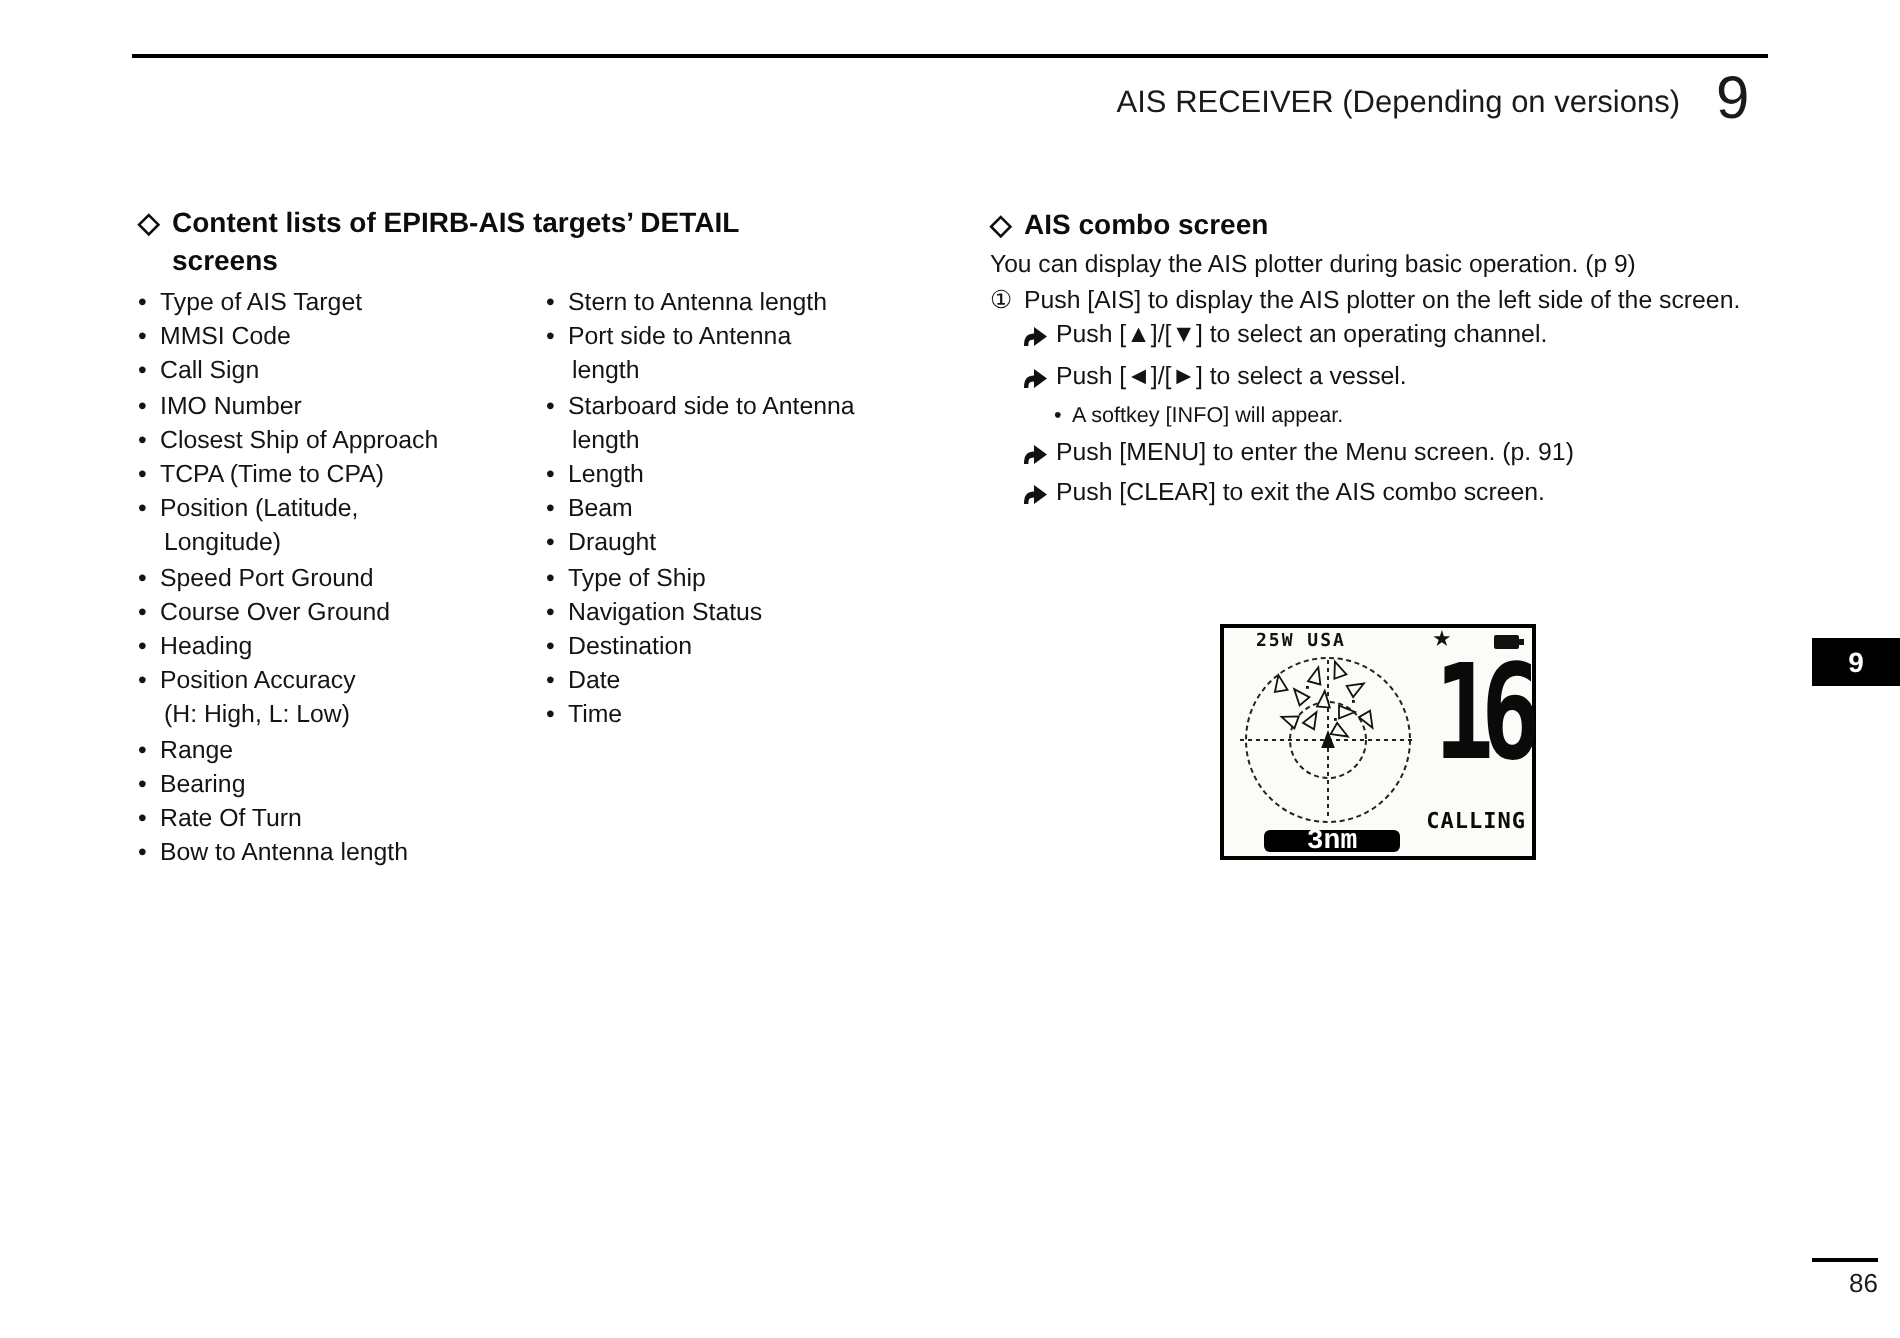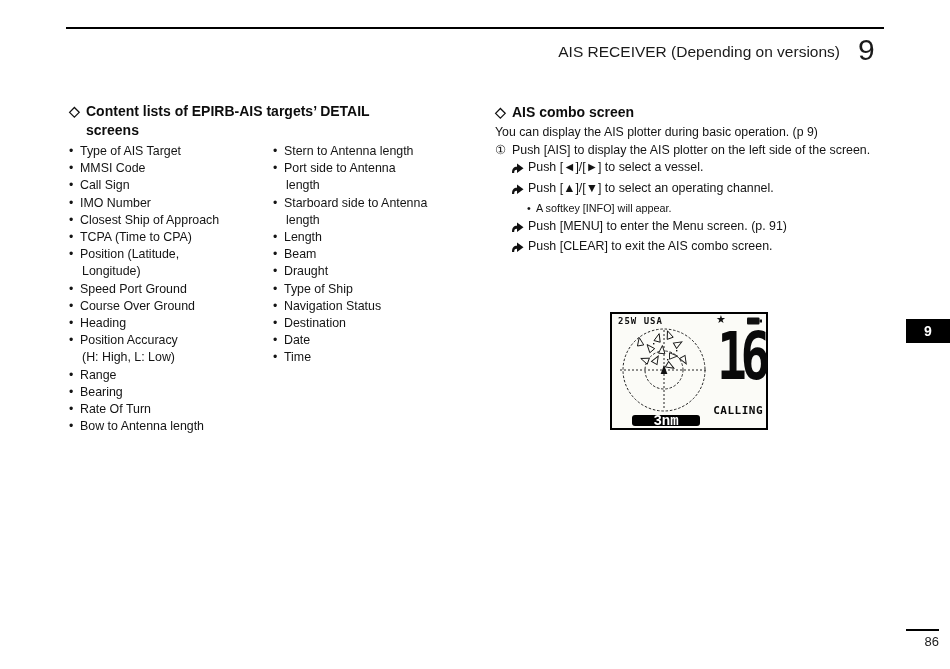--- a/index.html
+++ b/index.html
@@ -42,21 +42,21 @@
   .subtext{flex:1;text-align:justify;}
   .note{display:flex;font-size:10.8px;line-height:17.5px;padding-left:16px;}
   .note .blt{width:9px;flex:0 0 9px;}
 
   
   .lcd{
     position:absolute;left:610px;top:312px;width:158px;height:118px;
     border:2px solid #000;background:#fbfbf7;box-sizing:border-box;
   }
   .lcd-pw{
-    position:absolute;left:6px;top:2px;
+    position:absolute;left:16px;top:2px;
     font-family:"DejaVu Sans Mono", monospace;font-weight:bold;
     font-size:9px;letter-spacing:1px;color:#111;
   }
   .lcd-star{position:absolute;left:104px;top:-1px;font-size:11px;color:#111;}
   .lcd-batt{position:absolute;right:4px;top:3px;}
   .plot{position:absolute;left:0px;top:12px;}
   .lcd-ch{
     position:absolute;right:2px;top:10px;
     font-family:"DejaVu Sans Mono", monospace;font-weight:bold;
     font-size:54px;line-height:1;letter-spacing:-7px;color:#0a0a0a;
@@ -222,27 +222,27 @@
     <div class="intro">You can display the AIS plotter during basic operation. (p 9)</div>
     <div class="step">
       <span class="stepnum">①</span>
       <div class="steptext">Push [AIS] to display the AIS plotter on the left side of the screen.</div>
     </div>
     <div class="substeps">
       <div class="sub">
         <span class="arr"><svg width="13" height="11" viewBox="0 0 13 11">
               <path d="M1 10 C1 5.2 2.8 3.8 6 3.7 L6 0.5 L12.5 5.2 L6 10 L6 6.8 C3.6 6.9 3.2 7.6 3.2 10 Z" fill="#111"></path>
             </svg></span>
-        <div class="subtext">Push [◄]/[►] to select a vessel.</div>
+        <div class="subtext">Push [▲]/[▼] to select an operating channel.</div>
       </div>
       <div class="sub">
         <span class="arr"><svg width="13" height="11" viewBox="0 0 13 11">
               <path d="M1 10 C1 5.2 2.8 3.8 6 3.7 L6 0.5 L12.5 5.2 L6 10 L6 6.8 C3.6 6.9 3.2 7.6 3.2 10 Z" fill="#111"></path>
             </svg></span>
-        <div class="subtext">Push [▲]/[▼] to select an operating channel.</div>
+        <div class="subtext">Push [◄]/[►] to select a vessel.</div>
       </div>
       <div class="note">
         <span class="blt">•</span>
         <span>A softkey [INFO] will appear.</span>
       </div>
       <div class="sub">
         <span class="arr"><svg width="13" height="11" viewBox="0 0 13 11">
               <path d="M1 10 C1 5.2 2.8 3.8 6 3.7 L6 0.5 L12.5 5.2 L6 10 L6 6.8 C3.6 6.9 3.2 7.6 3.2 10 Z" fill="#111"></path>
             </svg></span>
         <div class="subtext">Push [MENU] to enter the Menu screen. (p. 91)</div>

